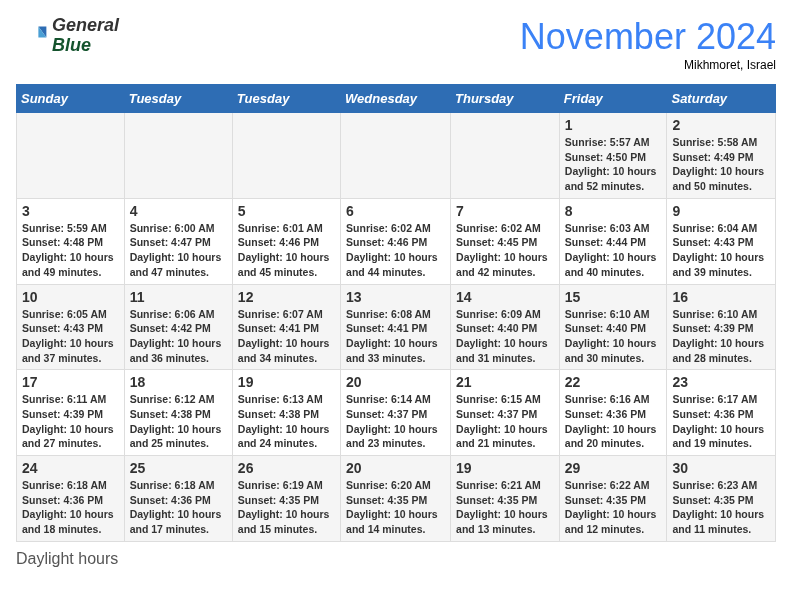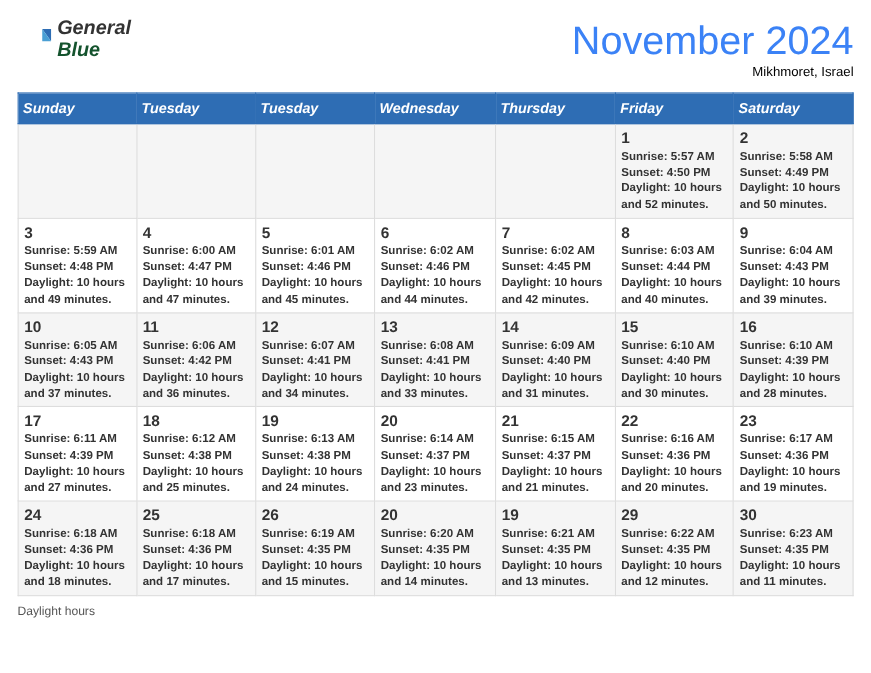--- a/index.html
+++ b/index.html
@@ -87,21 +87,21 @@
       margin-bottom: 2px;
     }
     .day-info {
       color: #333;
       font-size: 10.5px;
       line-height: 1.4;
       font-weight: bold;
     }
     .footer-note {
       margin-top: 8px;
-      font-size: 11px;
+      font-size: 16px;
       color: #555;
     }
   </style>
 </head>
 <body>
 
 <div class="header">
   <div class="logo">
     <svg class="logo-icon" viewBox="0 0 40 40">
       <polygon points="28,8 38,8 38,22" fill="#2e6db4"></polygon>

